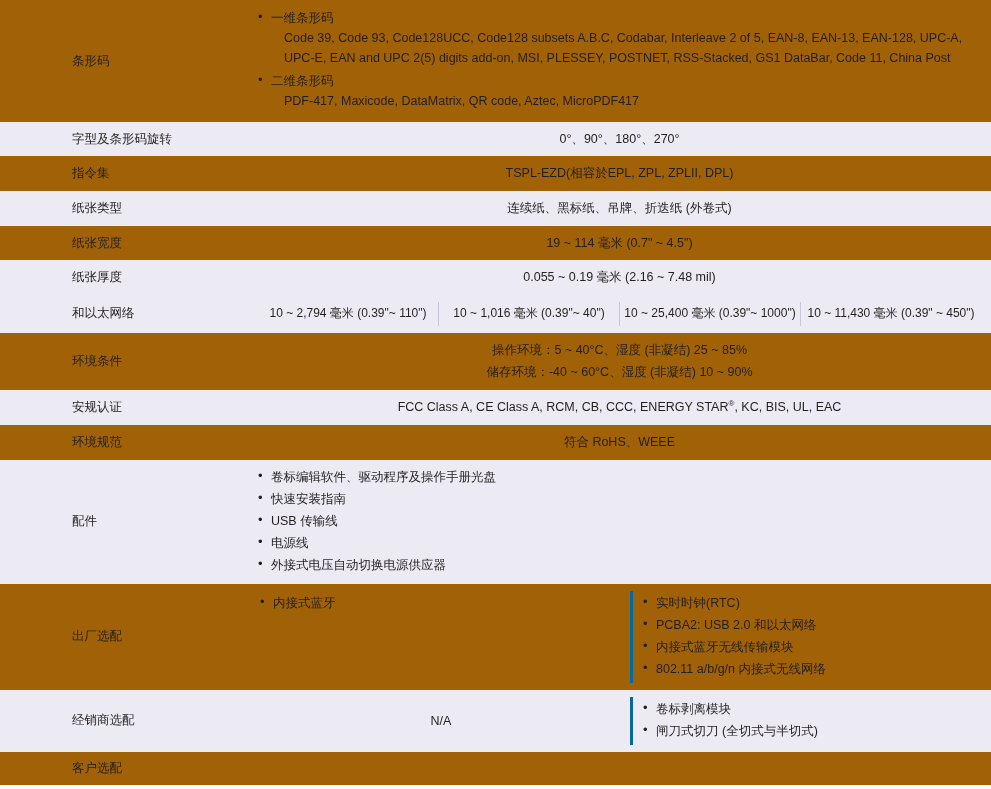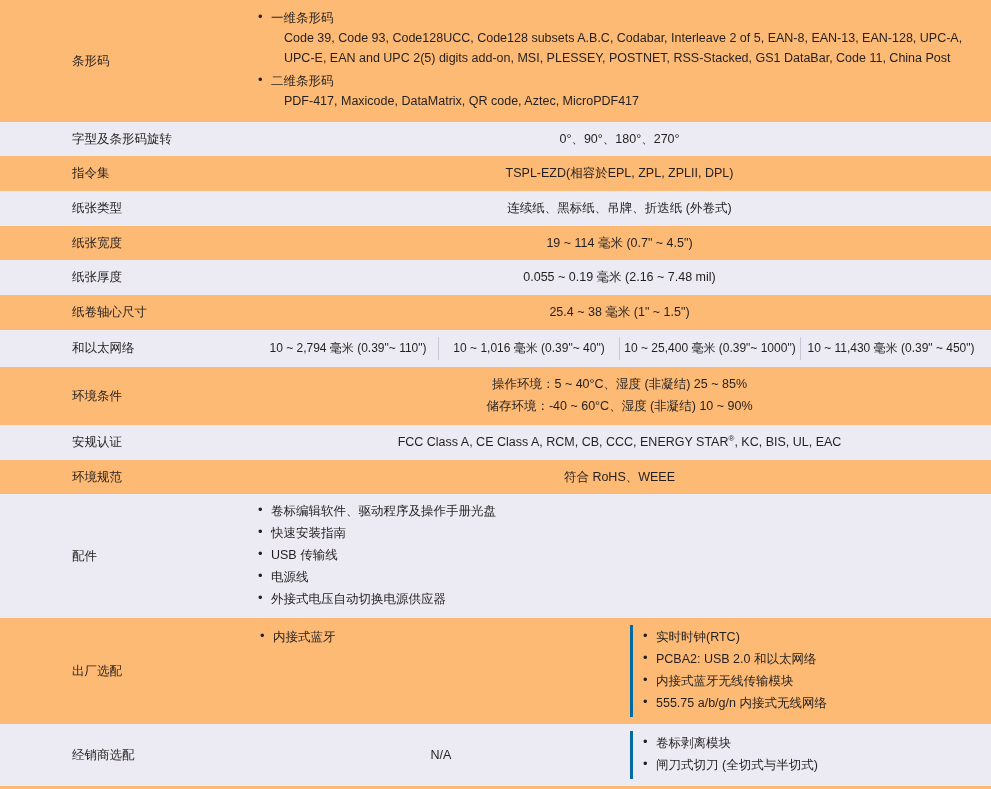--- a/index.html
+++ b/index.html
@@ -43,21 +43,21 @@
     color: #231f20;
     vertical-align: middle;
     line-height: 1.65;
   }
   .row-alt .label-cell,
   .row-alt .value-cell {
     background: #eceaf2;
   }
   .row-plain .label-cell,
   .row-plain .value-cell {
-    background: #fdba74;
+    background: #a16207;
   }
   .center {
     text-align: center;
   }
   .left {
     text-align: left;
   }
   ul.bullets {
     list-style: none;
     margin: 0;
@@ -179,24 +179,20 @@
     <tr class="row-plain">
       <td class="label-cell">纸张宽度</td>
       <td class="value-cell center">19 ~ 114 毫米 (0.7" ~ 4.5")</td>
     </tr>
 
     <tr class="row-alt">
       <td class="label-cell">纸张厚度</td>
       <td class="value-cell center">0.055 ~ 0.19 毫米 (2.16 ~ 7.48 mil)</td>
     </tr>
 
-    <tr class="row-plain">
-      <td class="label-cell">纸卷轴心尺寸</td>
-      <td class="value-cell center">25.4 ~ 38 毫米 (1" ~ 1.5")</td>
-    </tr>
 
     <tr class="row-alt">
       <td class="label-cell">和以太网络</td>
       <td class="value-cell">
         <div class="vsplit">
           <div class="len-seg">10 ~ 2,794 毫米 (0.39"~ 110")</div>
           <div class="len-seg">10 ~ 1,016 毫米 (0.39"~ 40")</div>
           <div class="len-seg">10 ~ 25,400 毫米 (0.39"~ 1000")</div>
           <div class="len-seg">10 ~ 11,430 毫米 (0.39" ~ 450")</div>
         </div>
@@ -245,21 +241,21 @@
           <div class="col-l">
             <ul class="bullets">
               <li>内接式蓝牙</li>
             </ul>
           </div>
           <div class="col-r">
             <ul class="bullets">
               <li>实时时钟(RTC)</li>
               <li>PCBA2: USB 2.0 和以太网络</li>
               <li>内接式蓝牙无线传输模块</li>
-              <li>555.75 a/b/g/n 内接式无线网络</li>
+              <li>802.11 a/b/g/n 内接式无线网络</li>
             </ul>
           </div>
         </div>
       </td>
     </tr>
 
     <tr class="row-alt">
       <td class="label-cell">经销商选配</td>
       <td class="value-cell left">
         <div class="two-col">

